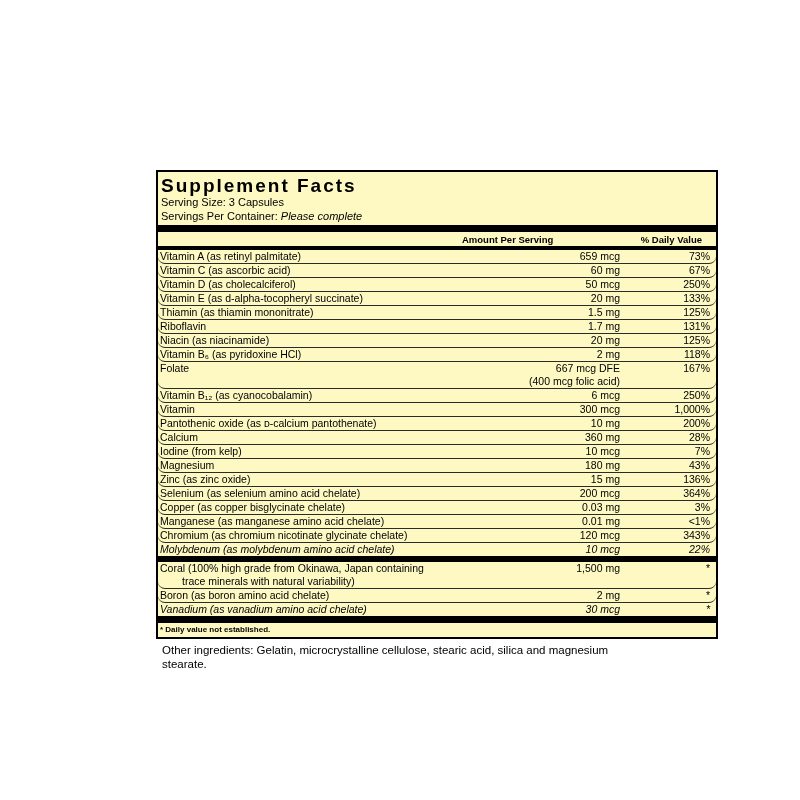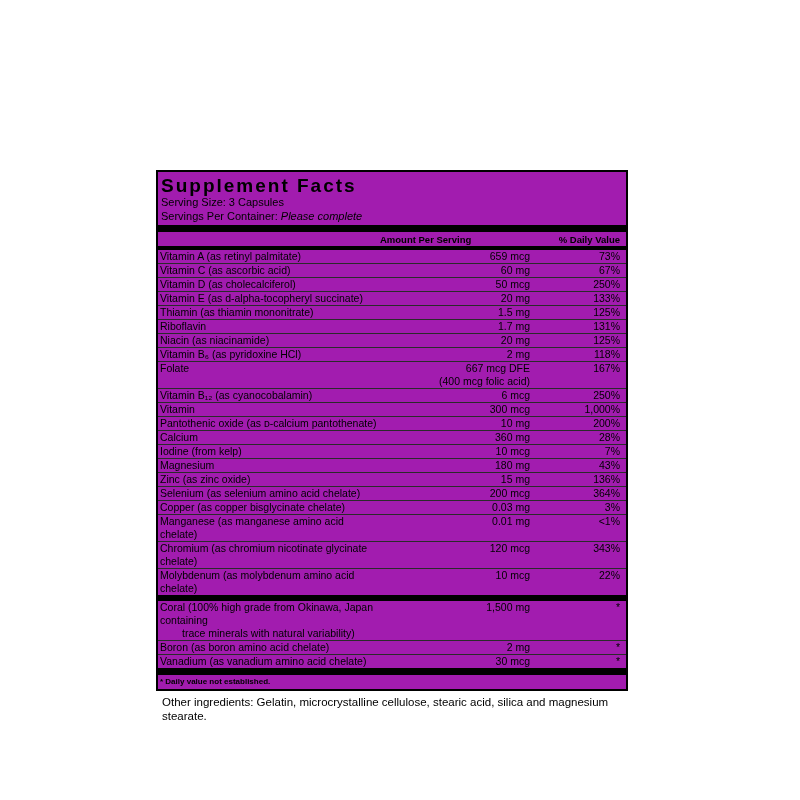--- a/index.html
+++ b/index.html
@@ -3,40 +3,40 @@
 <meta charset="utf-8">
 <style>
   html,body{margin:0;padding:0;}
   body{
     width:800px;height:800px;background:#ffffff;position:relative;
     font-family:"Liberation Sans","DejaVu Sans",sans-serif;color:#000;
     -webkit-font-smoothing:antialiased;
   }
   .label-wrap{position:absolute;left:156px;top:170px;width:488px;}
   .label-box{
-    border:2px solid #000;background:#a21caf;box-sizing:border-box;width:472px;
+    border:2px solid #000;background:#fef9c3;box-sizing:border-box;width:562px;
   }
   .title{
     font-size:19px;font-weight:bold;letter-spacing:2px;line-height:21px;
     padding:3px 3px 0 3px;white-space:nowrap;
   }
   .sub{font-size:11px;line-height:13.5px;padding:0 3px;}
   .sub em{font-style:italic;}
   .bar{background:#000;width:100%;}
   .bar-thick{height:7px;margin-top:2px;}
   .bar-med{height:4px;}
   .bar-divider{height:6px;}
   .bar-bottom{height:7px;}
   .col-headers{display:flex;align-items:center;height:14px;font-weight:bold;font-size:9.5px;}
   .col-headers .spacer{flex:1;}
   .col-headers .amount-h{width:150px;}
-  .col-headers .dv-h{width:90px;text-align:right;padding-right:6px;}
+  .col-headers .dv-h{width:90px;text-align:right;padding-right:14px;}
   .rows{}
-  .row{display:flex;border-bottom:1px solid #2b2b2b;}
-  .rows .row:last-child{border-bottom:none;}
+  .row{display:flex;border-bottom:1px solid #2b2b2b;border-radius:7px;}
+  .rows .row:last-child{border-bottom:none;font-style:italic;}
   #secondary-rows .row:last-child{border-bottom:none;}
   .cell{font-size:10.5px;line-height:13px;}
   .name{flex:1;padding-left:2px;}
   .name .line2{display:block;padding-left:22px;}
   .amount{width:150px;text-align:right;}
   .amount span{display:block;}
   .dv{width:90px;text-align:right;padding-right:6px;}
   .footnote{font-size:8px;font-weight:bold;line-height:10px;padding:2px 3px 2px 2px;}
   .other-ingredients{font-size:11.5px;line-height:14px;margin-top:4px;margin-left:6px;}
 </style>

